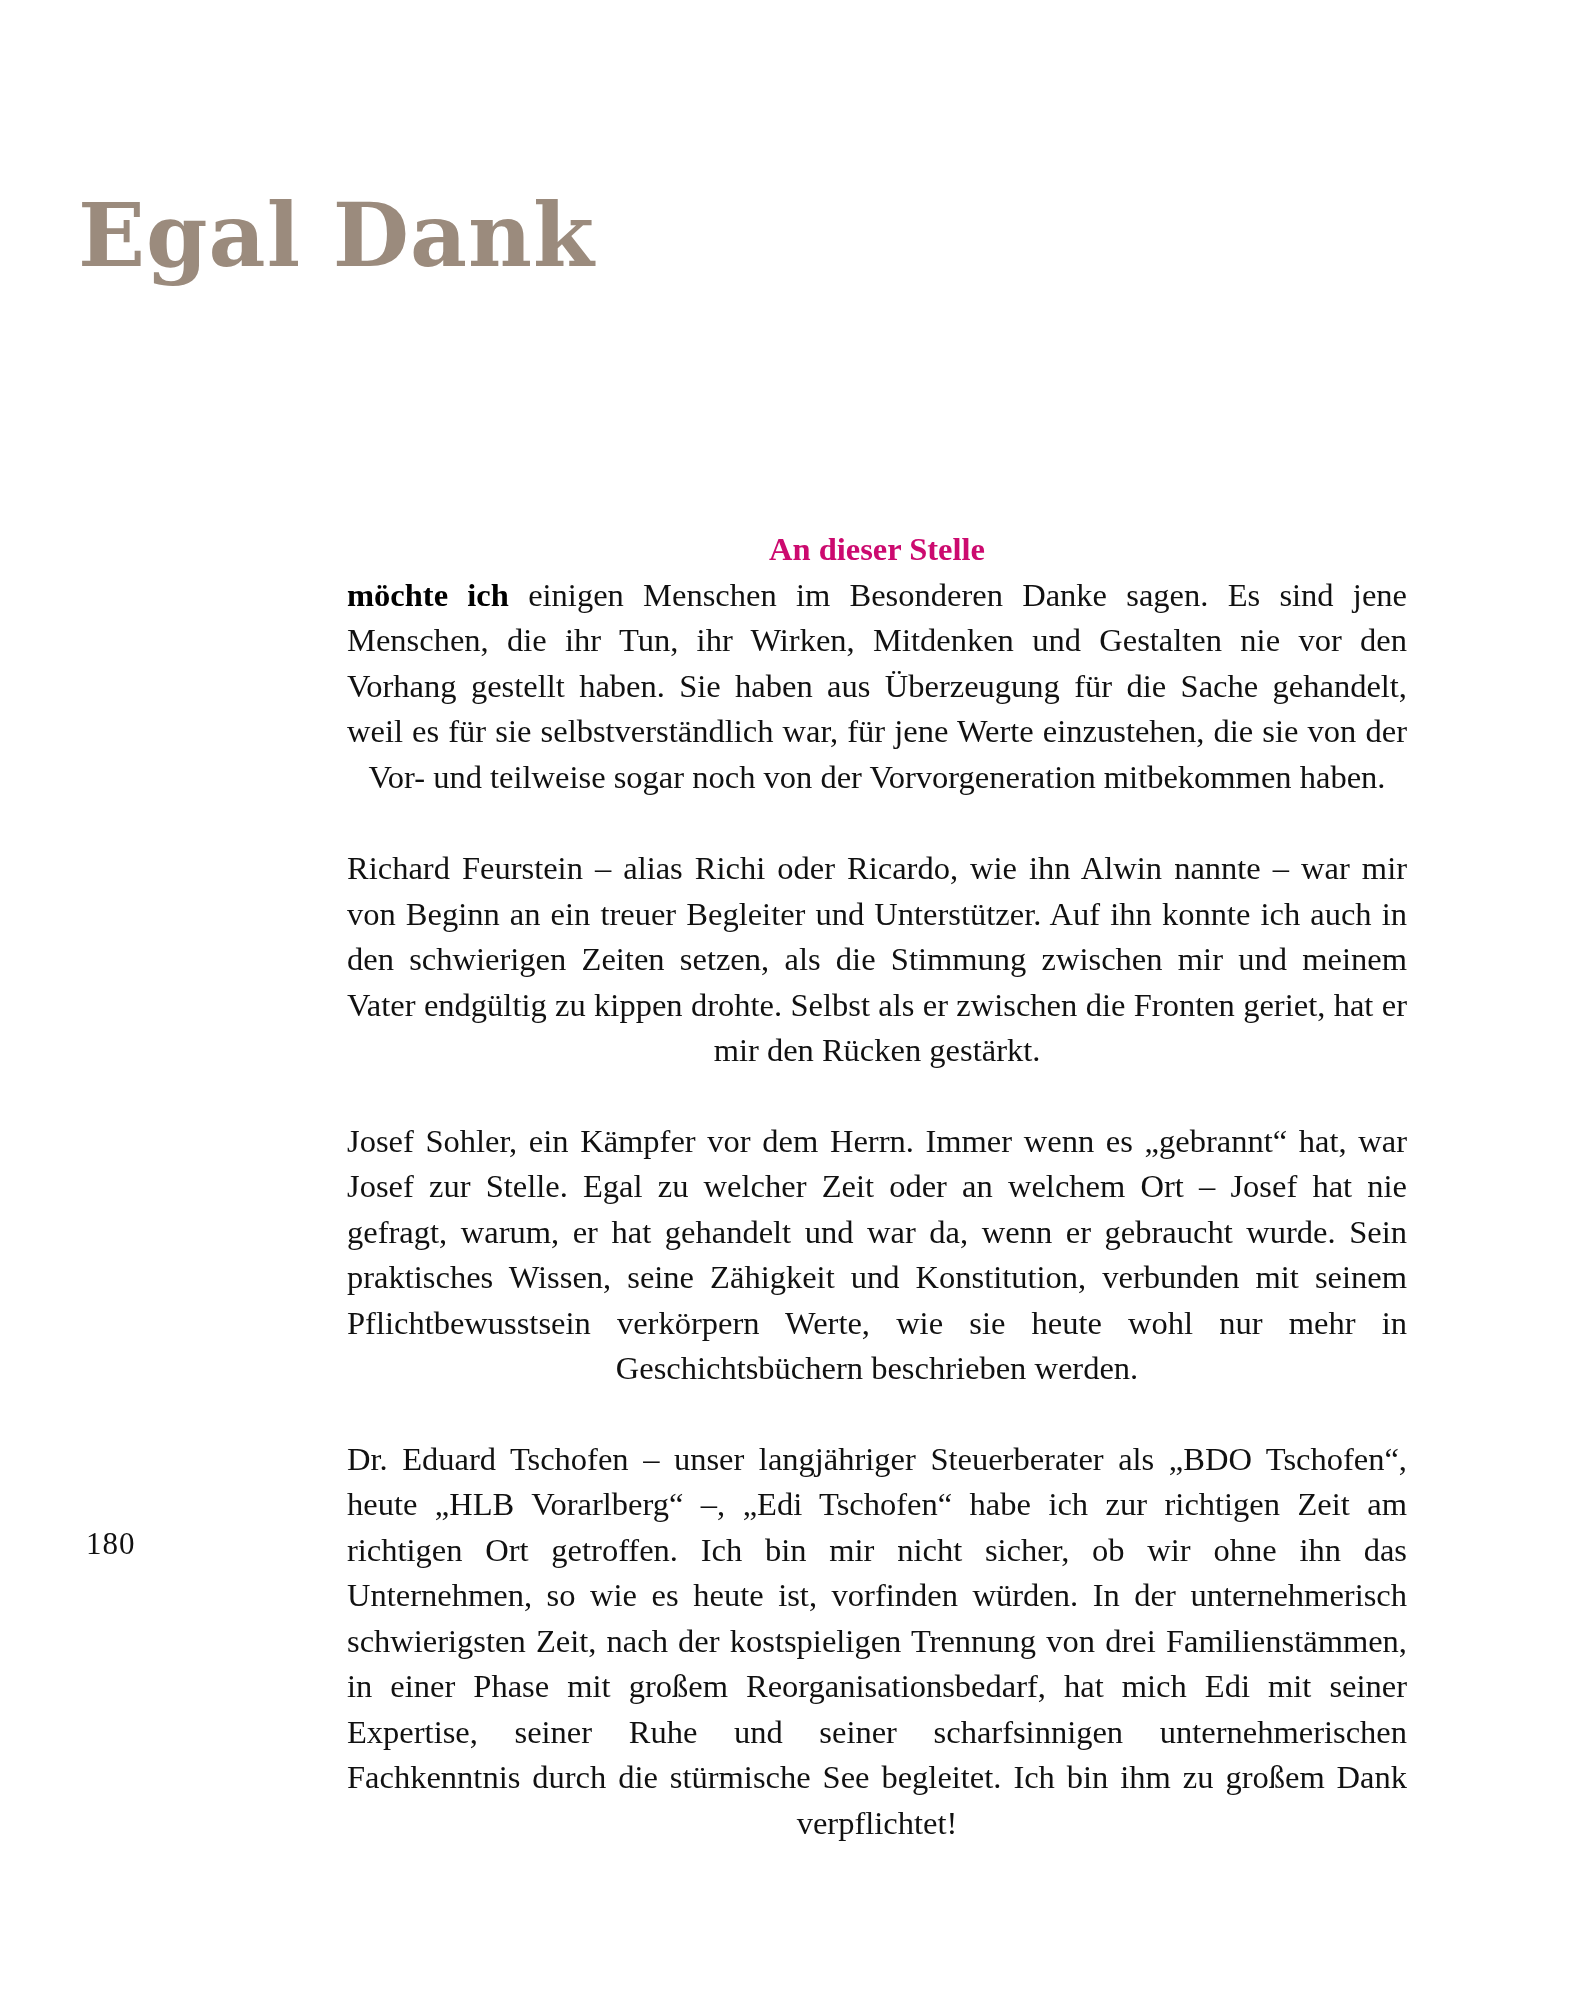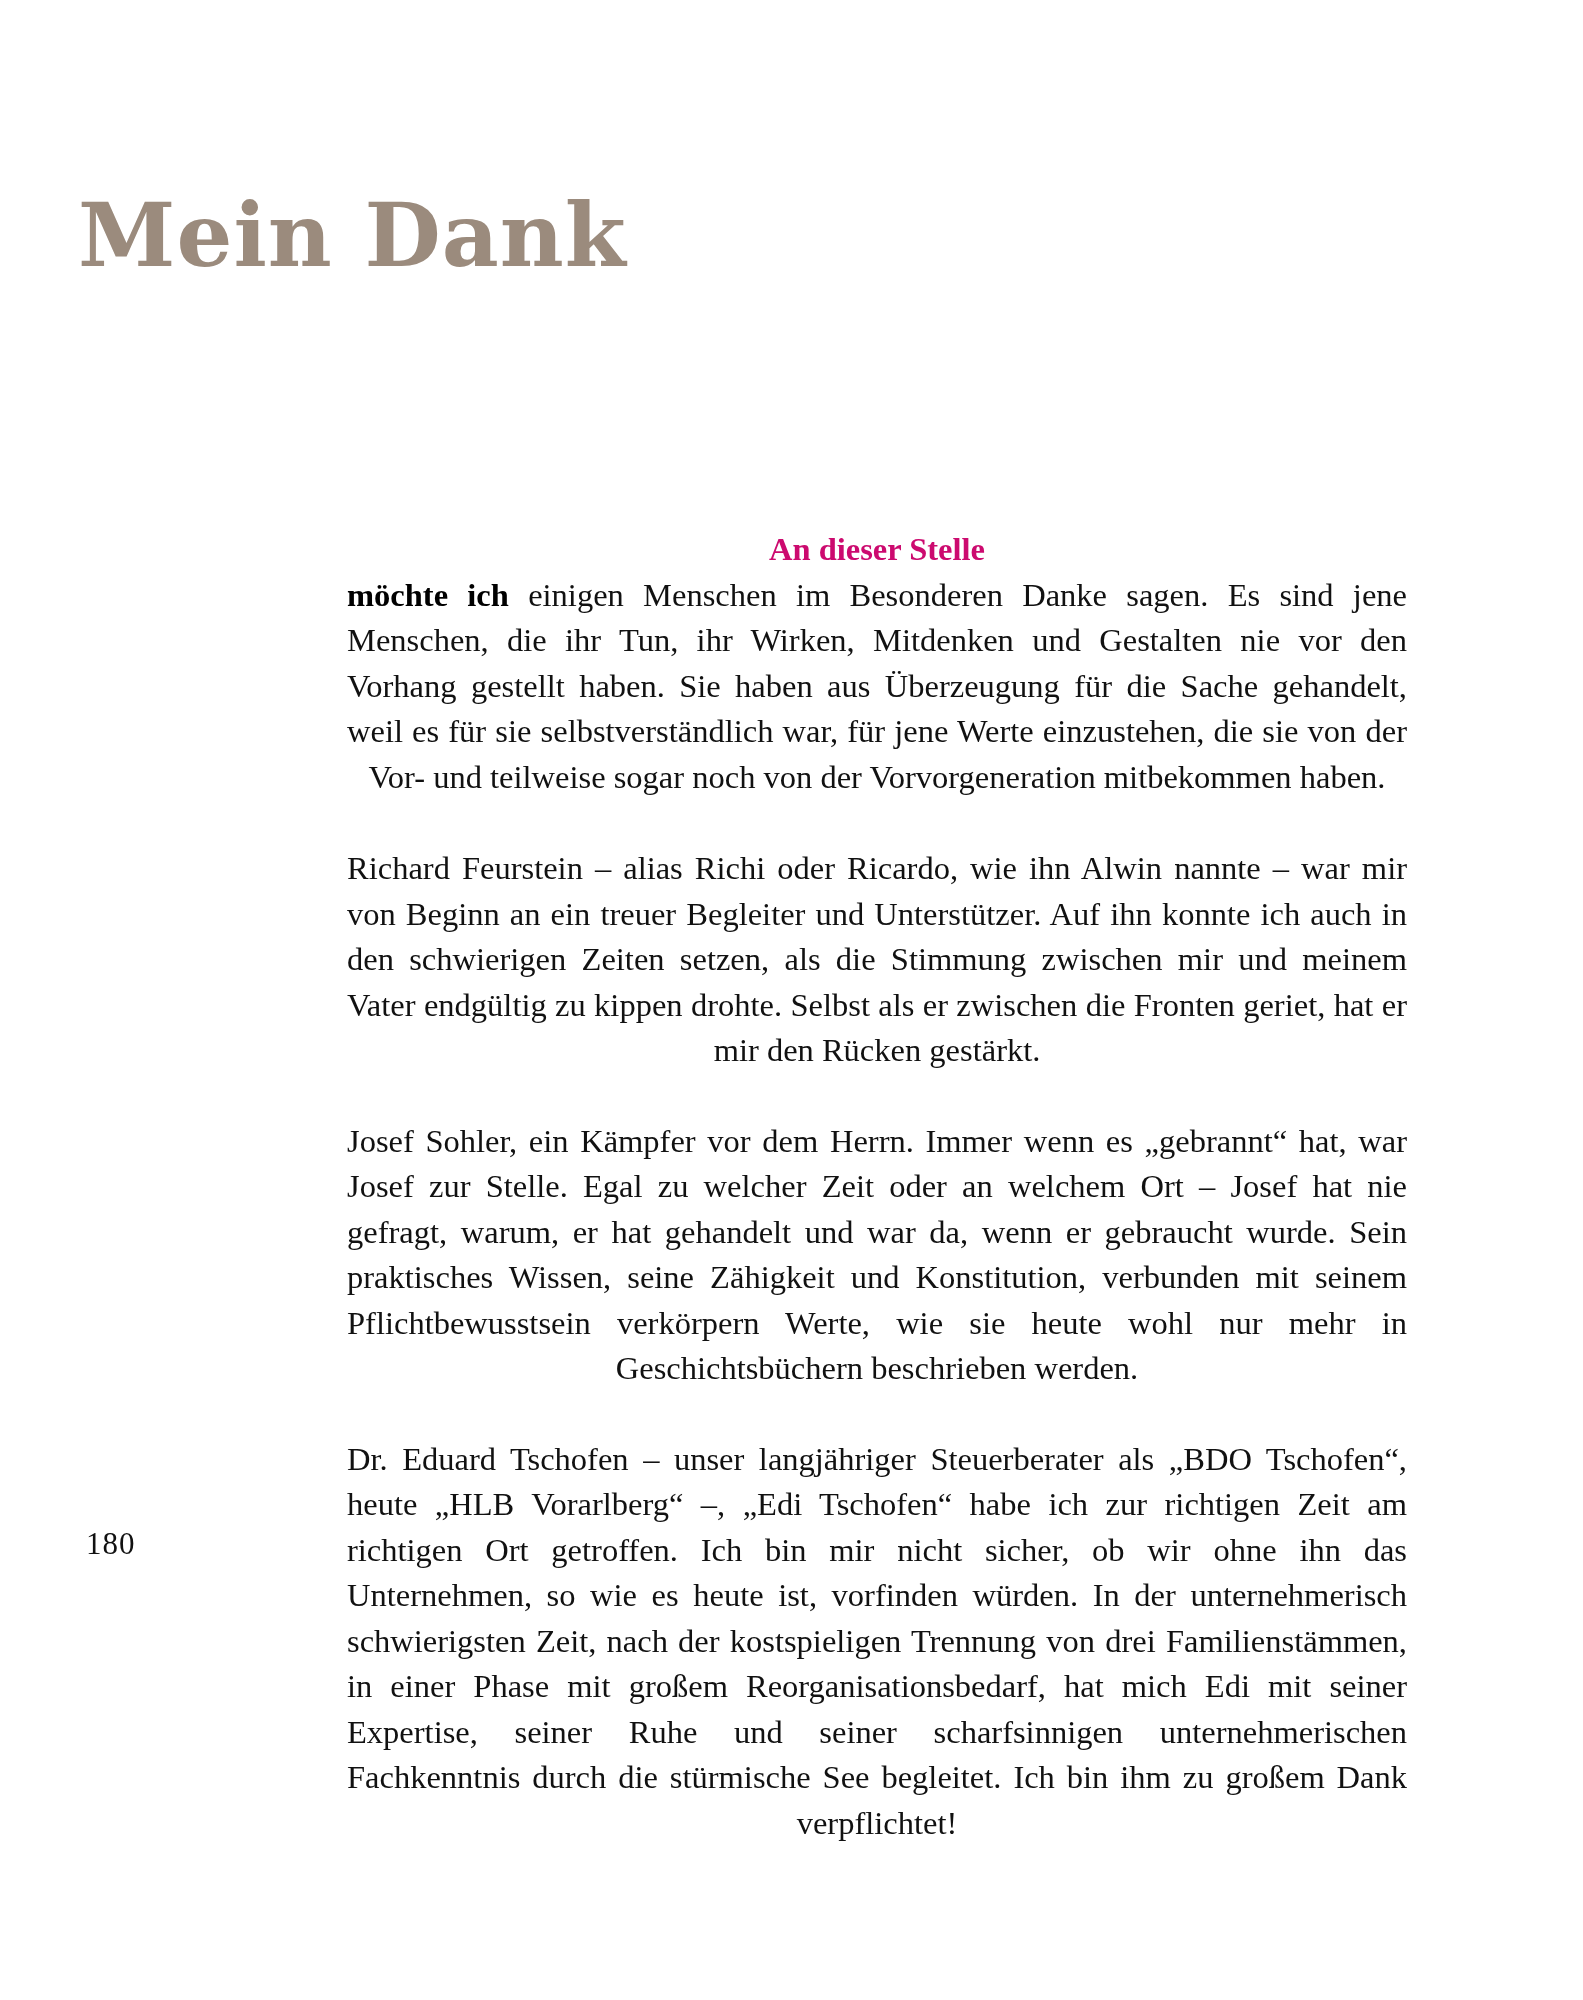--- a/index.html
+++ b/index.html
@@ -88,21 +88,21 @@
     font-weight: 700;
     color: #cc0a6f;
     text-align: right;
   }
 </style>
 </head>
 <body>
 
 <div class="page">
 
-  <h1 class="chapter-title">Mein Dank</h1>
+  <h1 class="chapter-title">Egal Dank</h1>
 
   <div class="folio">180</div>
 
   <div class="text-column">
 
     <p class="para lead">
       <span class="lead-in-line">An dieser Stelle</span><span class="lead-in">möchte ich</span><span> einigen Menschen im Besonderen Danke sagen. Es sind jene Menschen, die ihr Tun, ihr Wirken, Mitdenken und Gestalten nie vor den Vorhang gestellt haben. Sie haben aus Überzeugung für die Sache gehandelt, weil es für sie selbstverständlich war, für jene Werte einzustehen, die sie von der Vor- und teilweise sogar noch von der Vorvorgeneration mitbekommen haben.</span>
     </p>
 
     <p class="para">Richard Feurstein – alias Richi oder Ricardo, wie ihn Alwin nannte – war mir von Beginn an ein treuer Begleiter und Unterstützer. Auf ihn konnte ich auch in den schwierigen Zeiten setzen, als die Stimmung zwischen mir und meinem Vater endgültig zu kippen drohte. Selbst als er zwischen die Fronten geriet, hat er mir den Rücken gestärkt.</p>

